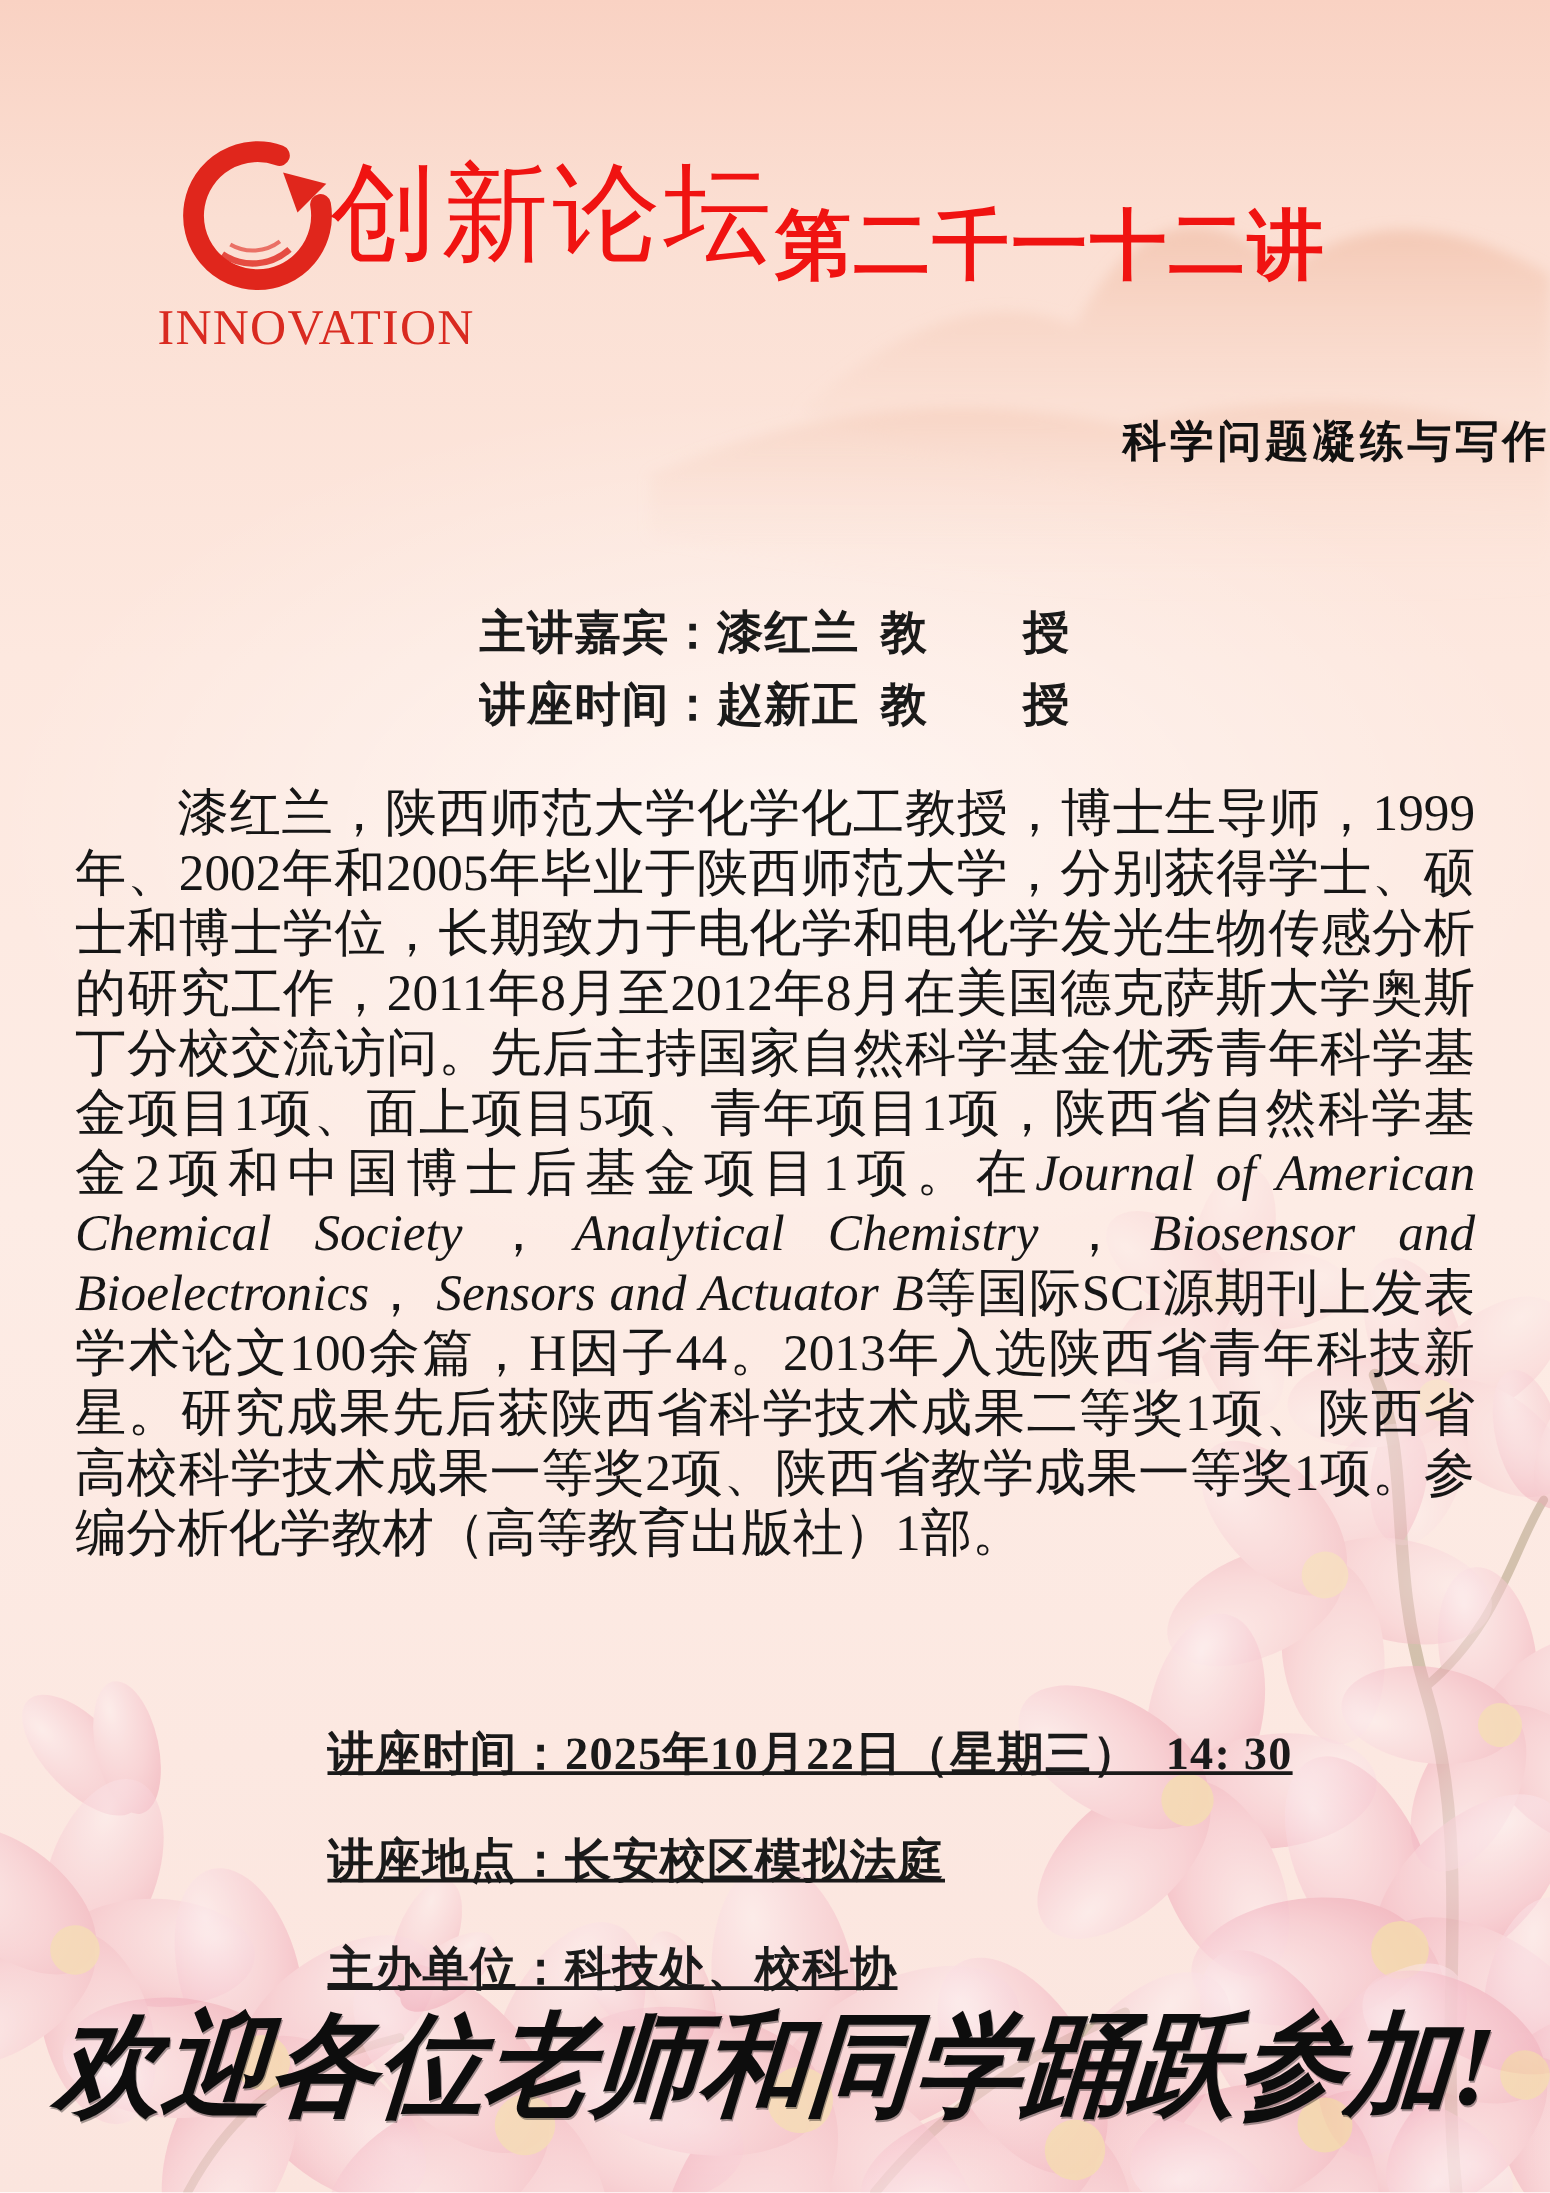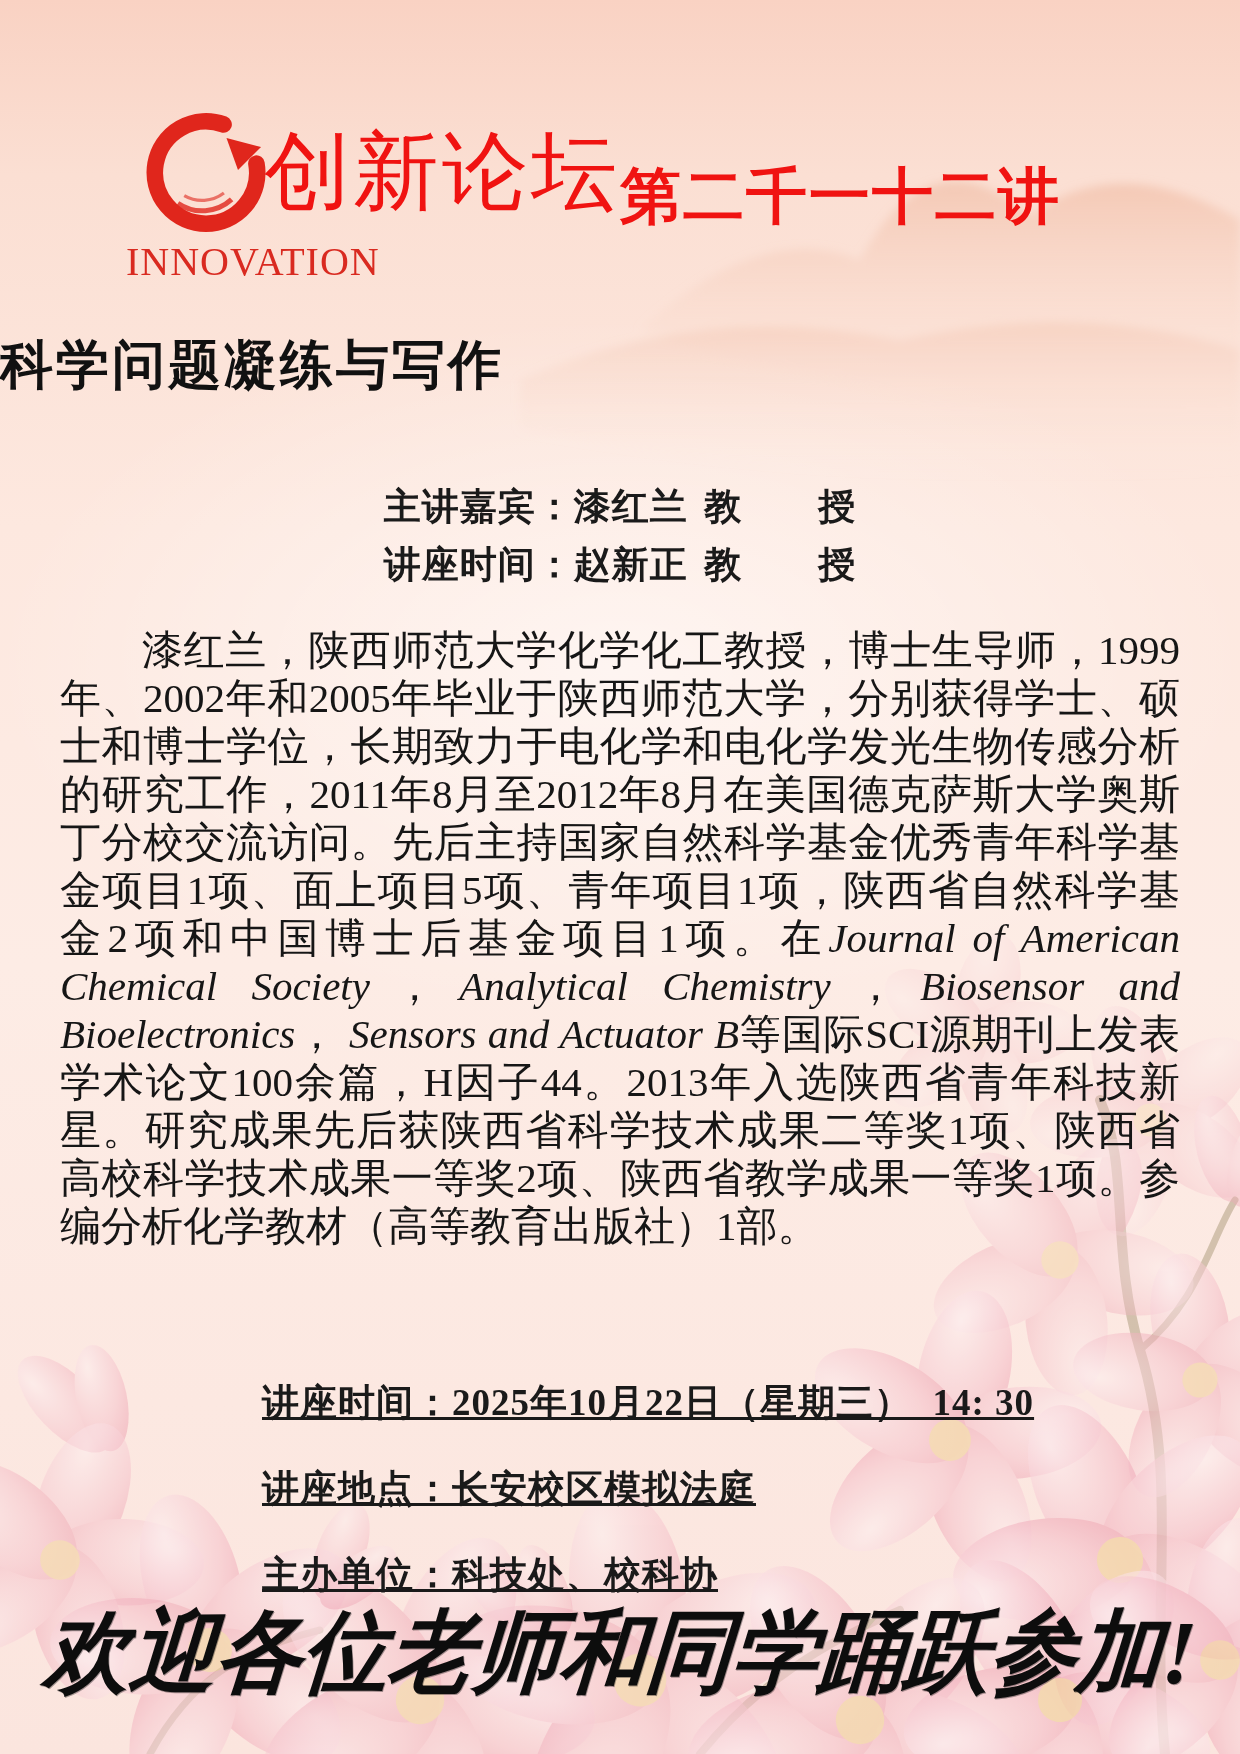--- a/index.html
+++ b/index.html
@@ -55,22 +55,22 @@
     font-weight: 700;
     letter-spacing: 2px;
     color: #f01311;
     font-family: "Liberation Serif", "DejaVu Serif", serif;
   }
 
   
   .main-title {
     position: absolute;
     left: 0; right: 0; top: 330px;
-    text-align: left;
-    font-size: 53px;
+    text-align: right;
+    font-size: 35px;
     font-weight: 700;
     letter-spacing: 3px;
     color: #111;
   }
   .speakers {
     position: absolute;
     left: 0; right: 0; top: 478px;
     text-align: center;
   }
   .speakers-inner {

